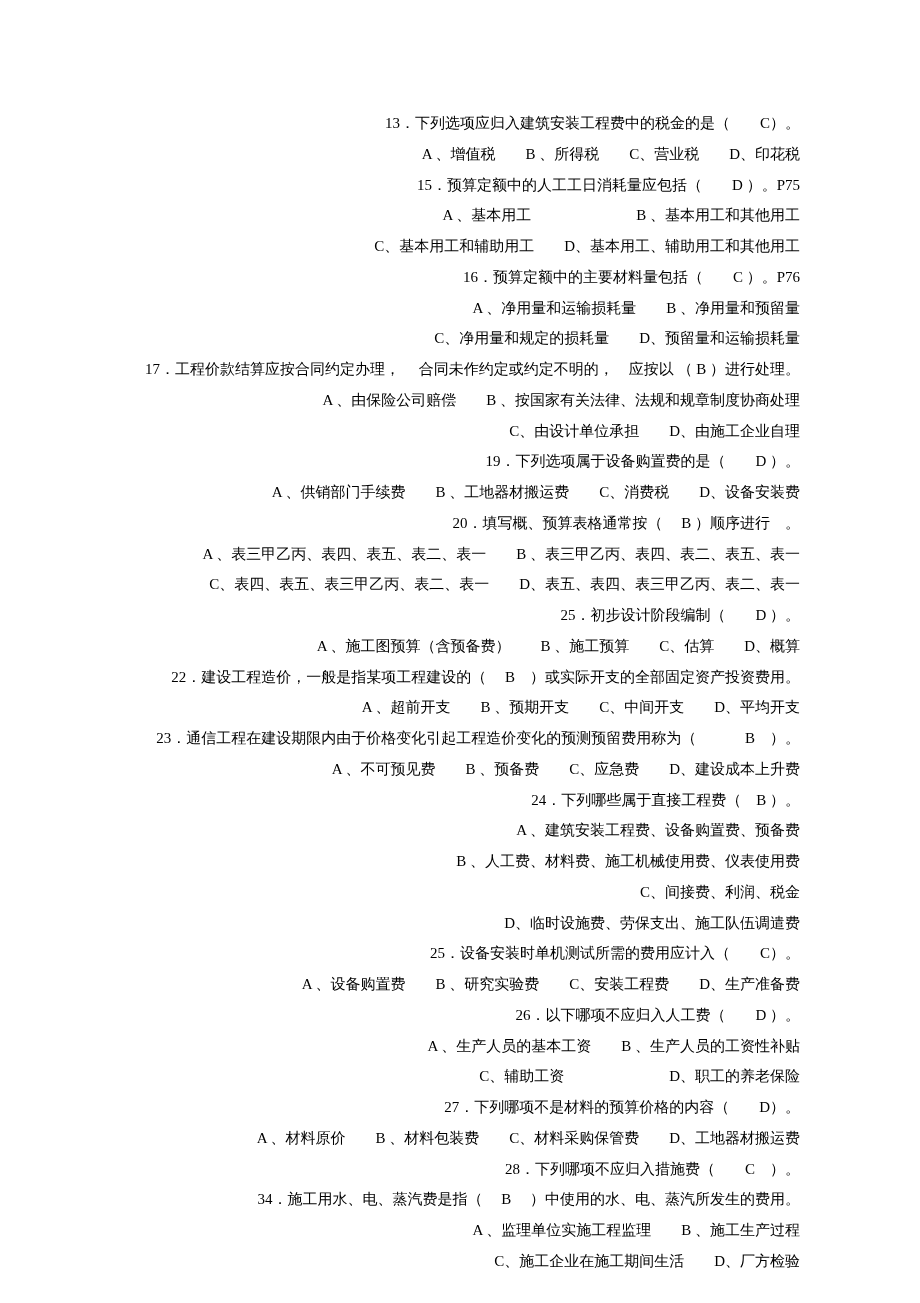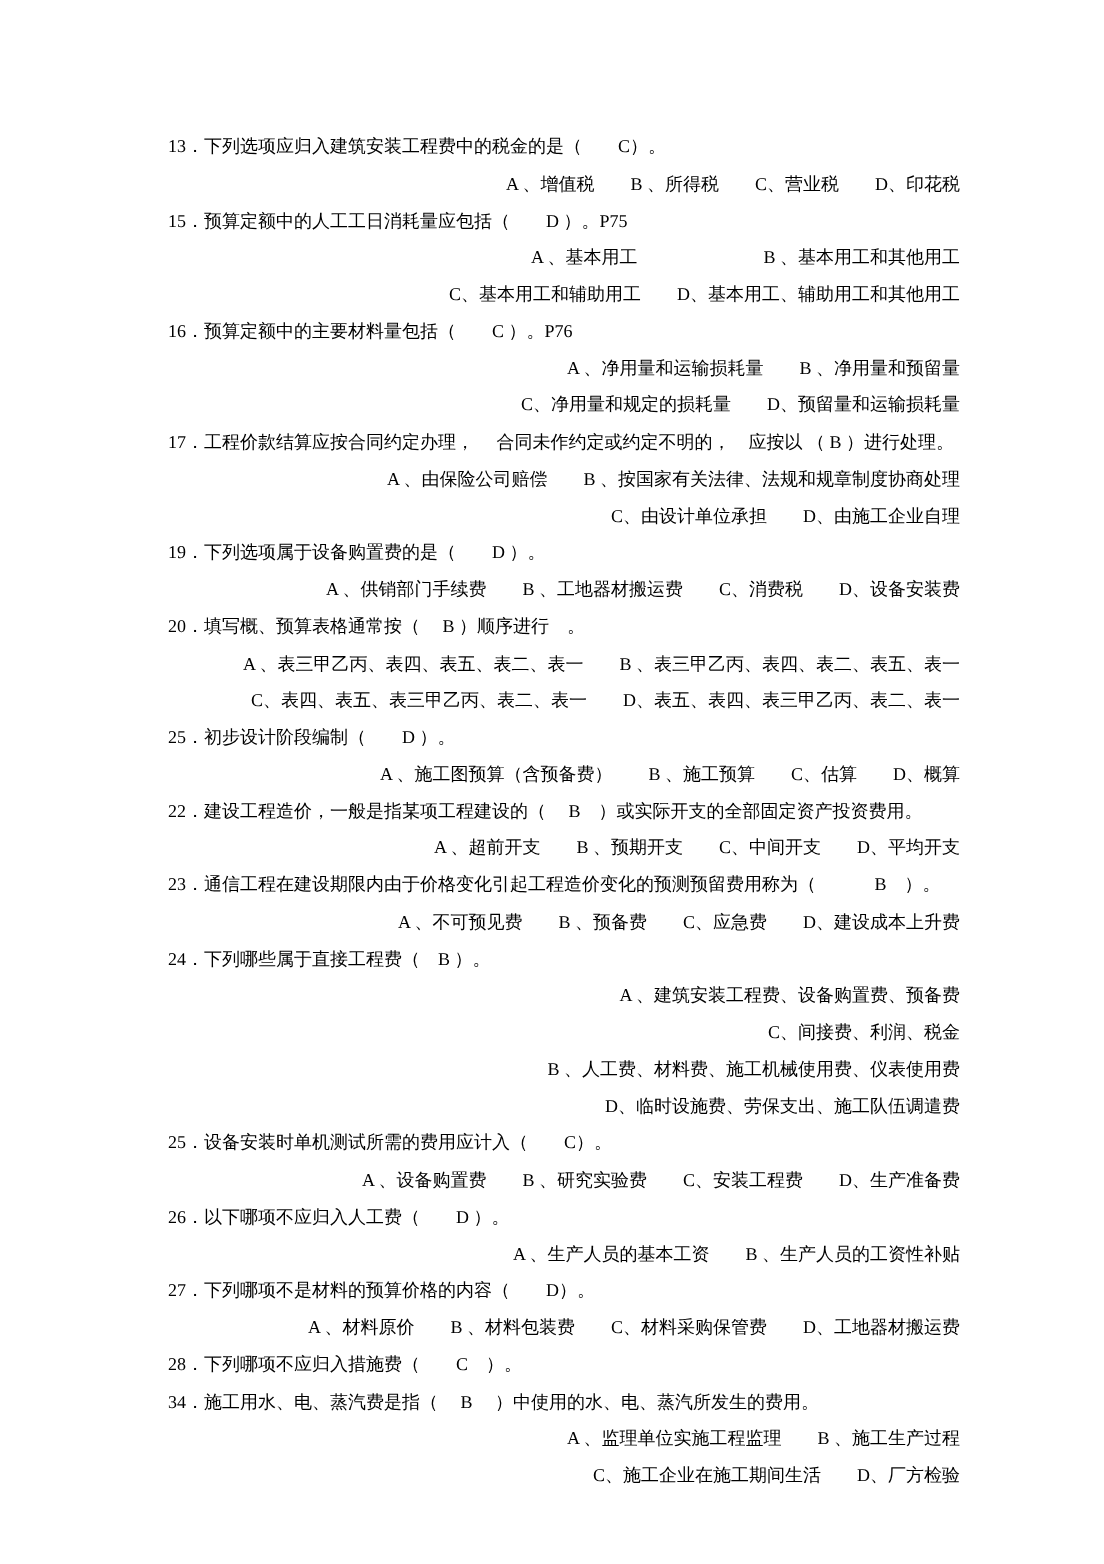--- a/index.html
+++ b/index.html
@@ -16,20 +16,21 @@
     min-height: 1303px;
     box-sizing: border-box;
     padding: 108px 120px 60px 140px;
     position: relative;
   }
   .q {
     margin: 0;
   }
   .stem {
     text-indent: 0;
+    text-align: right;
   }
   .opts {
     padding-left: 2em;
     text-align: right;
   }
   .bold {
     font-weight: normal;
   }
   .gap { display: inline-block; }
 </style>
@@ -74,31 +75,32 @@
         <div class="stem"><span>22</span><span>．建设工程造价，一般是指某项工程建设的（　  B　）或实际开支的全部固定资产投资费用。</span></div>
         <div class="opts">A 、超前开支　　B 、预期开支　　C、中间开支　　D、平均开支</div>
       </div>
       <div class="q">
         <div class="stem"><span>23</span><span>．通信工程在建设期限内由于价格变化引起工程造价变化的预测预留费用称为（　　　 B　）。</span></div>
         <div class="opts">A 、不可预见费　　B 、预备费　　C、应急费　　D、建设成本上升费</div>
       </div>
       <div class="q">
         <div class="stem"><span>24</span><span>．下列哪些属于直接工程费（　B ）。</span></div>
         <div class="opts">A 、建筑安装工程费、设备购置费、预备费</div>
+        <div class="opts">B 、人工费、材料费、施工机械使用费、仪表使用费</div>
         <div class="opts">C、间接费、利润、税金</div>
-        <div class="opts">B 、人工费、材料费、施工机械使用费、仪表使用费</div>
         <div class="opts">D、临时设施费、劳保支出、施工队伍调遣费</div>
       </div>
       <div class="q">
         <div class="stem"><span>25</span><span>．设备安装时单机测试所需的费用应计入（</span><span class="gap" style="width: 2em;"></span><span>C</span><span>）。</span></div>
         <div class="opts">A 、设备购置费　　B 、研究实验费　　C、安装工程费　　D、生产准备费</div>
       </div>
       <div class="q">
         <div class="stem"><span>26</span><span>．以下哪项不应归入人工费（</span><span class="gap" style="width: 2em;"></span><span>D</span><span>  ）。</span></div>
         <div class="opts">A 、生产人员的基本工资　　B 、生产人员的工资性补贴</div>
+        <div class="opts">C、辅助工资　　　　　　　D、职工的养老保险</div>
       </div>
       <div class="q">
         <div class="stem"><span>27</span><span>．下列哪项不是材料的预算价格的内容（</span><span class="gap" style="width: 2em;"></span><span>D</span><span>）。</span></div>
         <div class="opts">A 、材料原价　　B 、材料包装费　　C、材料采购保管费　　D、工地器材搬运费</div>
       </div>
       <div class="q">
         <div class="stem"><span>28</span><span>．下列哪项不应归入措施费（</span><span class="gap" style="width: 2em;"></span><span>C</span><span>　）。</span></div>
       </div>
       <div class="q">
         <div class="stem"><span>34</span><span>．施工用水、电、蒸汽费是指（　  B　 ）中使用的水、电、蒸汽所发生的费用。</span></div>

